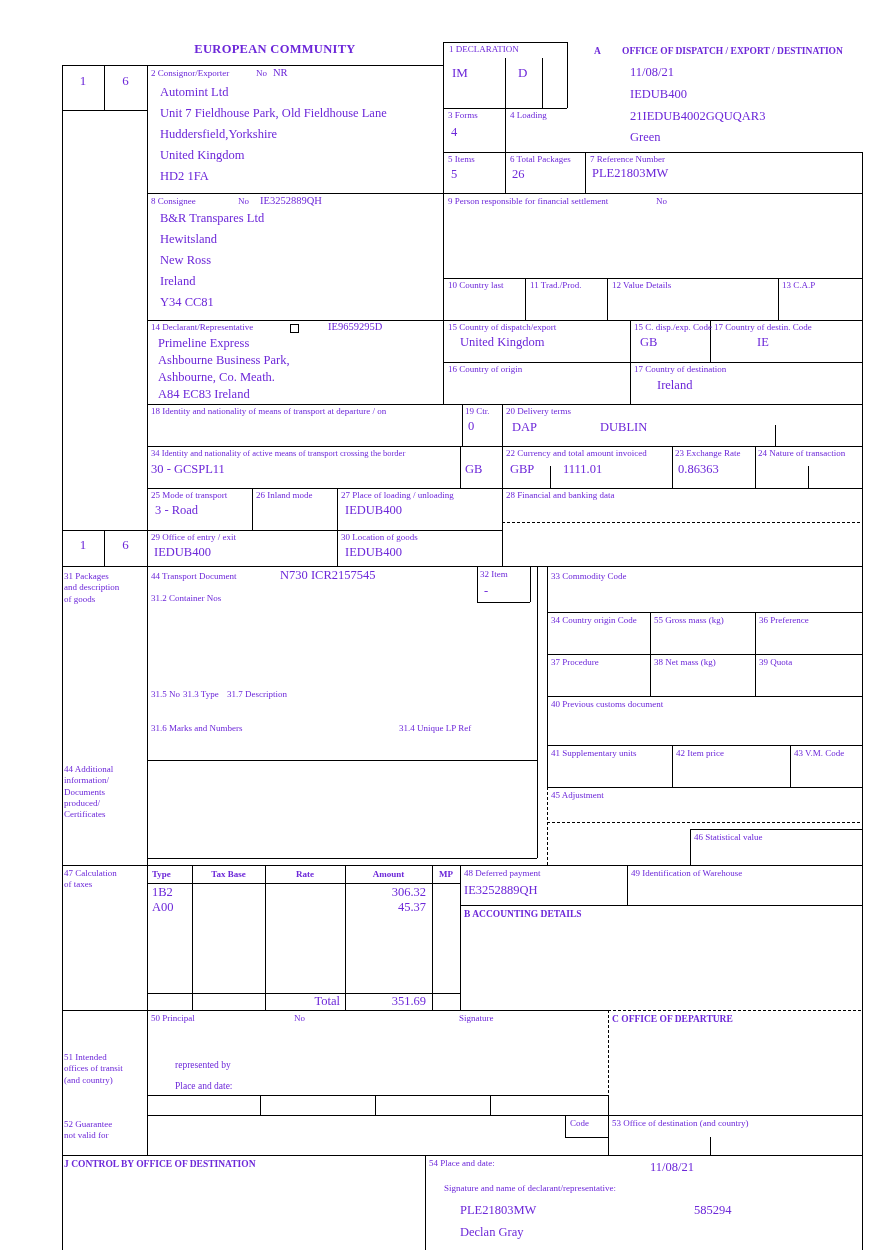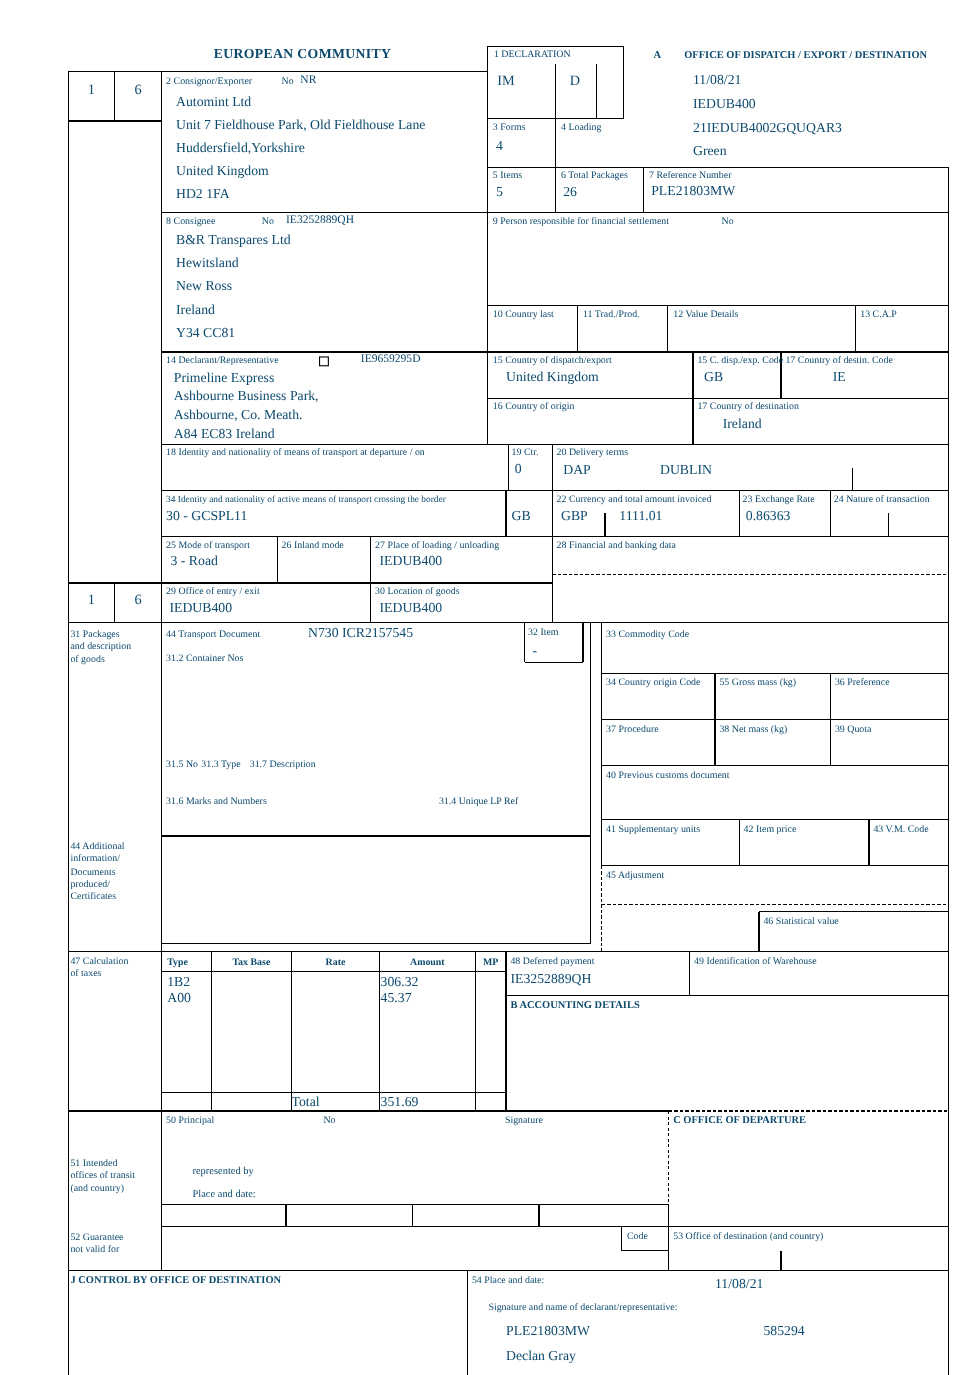--- a/index.html
+++ b/index.html
@@ -1,28 +1,28 @@
 <!DOCTYPE html>
 <html><head>
 <meta charset="utf-8">
 <style>
   * { margin:0; padding:0; box-sizing:border-box; }
   html,body { background:#fff; }
   #form { position:relative; width:882px; height:1250px; background:#fff;
-          font-family:"Liberation Serif", serif; color:#0c4a6e; overflow:hidden; }
+          font-family:"Liberation Serif", serif; color:#6d28d9; overflow:hidden; }
   #form .t { position:absolute; }
   .lbl  { font-size:9px; white-space:nowrap; line-height:1.1; }
   .lblw { font-size:9px; line-height:1.25; }
   .val  { font-size:12.5px; white-space:nowrap; line-height:1.1; }
   .vs   { font-size:10.5px; white-space:nowrap; }
   .big  { font-size:13px; }
   .b    { font-weight:bold; }
   .h95  { font-size:9.5px; }
   .ctr  { text-align:center; }
-  .rt   { text-align:left; }
+  .rt   { text-align:right; }
   .chk  { position:absolute; width:9px; height:9px; border:1px solid #000; }
   svg.grid { position:absolute; left:0; top:0; }
 </style>
 </head>
 <body>
 
 <div id="form">
 
   <svg class="grid" width="882" height="1250">
     <path fill="none" stroke="#000" stroke-width="1" shape-rendering="crispEdges" d="M62 65H443 M443 42H567 M443 108H567 M62 110H147 M443 152H862 M147 193H862 M443 278H862 M147 320H862 M443 362H862 M147 404H862 M147 446H862 M147 488H862 M62 530H502 M62 566H862 M477 602H530 M547 612H862 M547 654H862 M547 696H862 M547 745H862 M547 787H862 M147 760H537 M690 829H862 M147 858H537 M62 865H862 M147 883H460 M147 993H460 M460 905H862 M62 1010H608 M147 1095H608 M147 1115H862 M565 1137H608 M62 1155H862 M62 65V1250 M147 65V1155 M862 152V1250 M443 42V404 M567 42V108 M104 65V110 M505 58V193 M542 58V108 M585 152V193 M525 278V320 M607 278V320 M778 278V320 M630 320V404 M710 320V362 M462 404V446 M502 404V566 M775 425V446 M460 446V488 M672 446V488 M755 446V488 M550 466V488 M808 466V488 M252 488V530 M337 488V566 M104 530V566 M537 566V858 M547 566V787 M650 612V696 M755 612V696 M672 745V787 M790 745V787 M690 829V865 M477 566V602 M530 566V602 M192 865V1010 M265 865V1010 M345 865V1010 M432 865V1010 M460 865V1010 M627 865V905 M260 1095V1115 M375 1095V1115 M490 1095V1115 M608 1095V1155 M565 1115V1137 M710 1137V1155 M425 1155V1250"></path>

